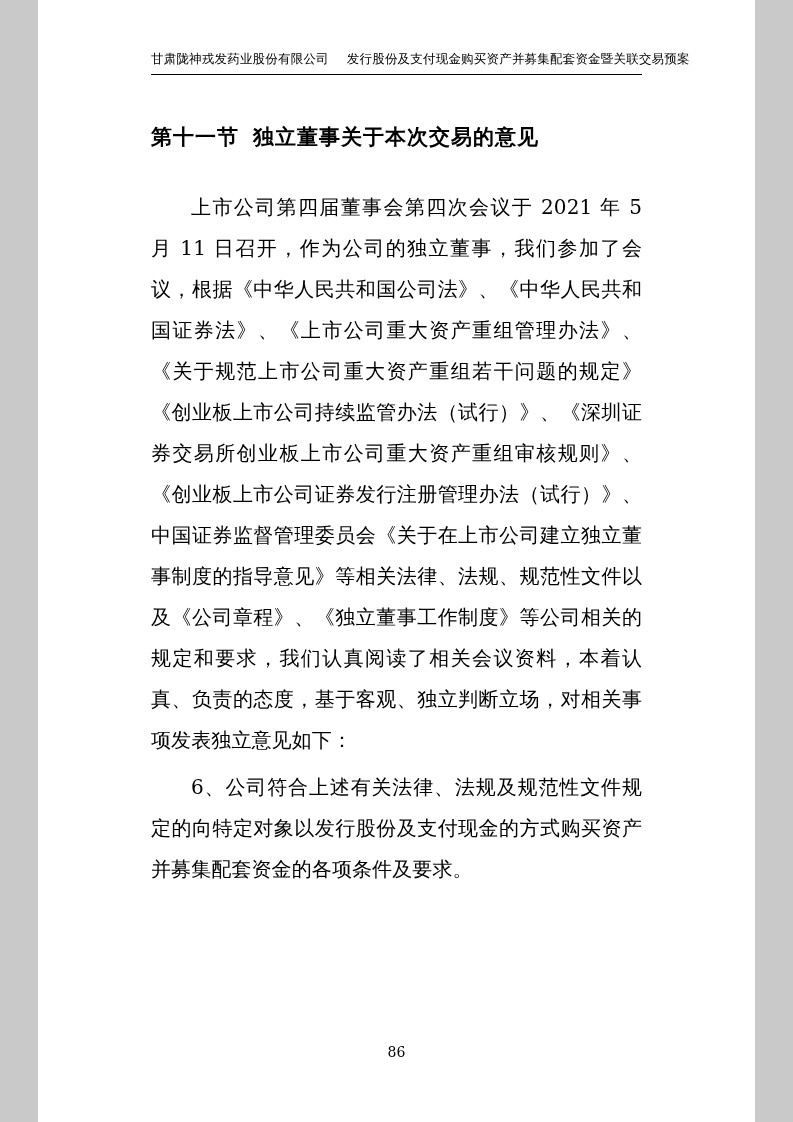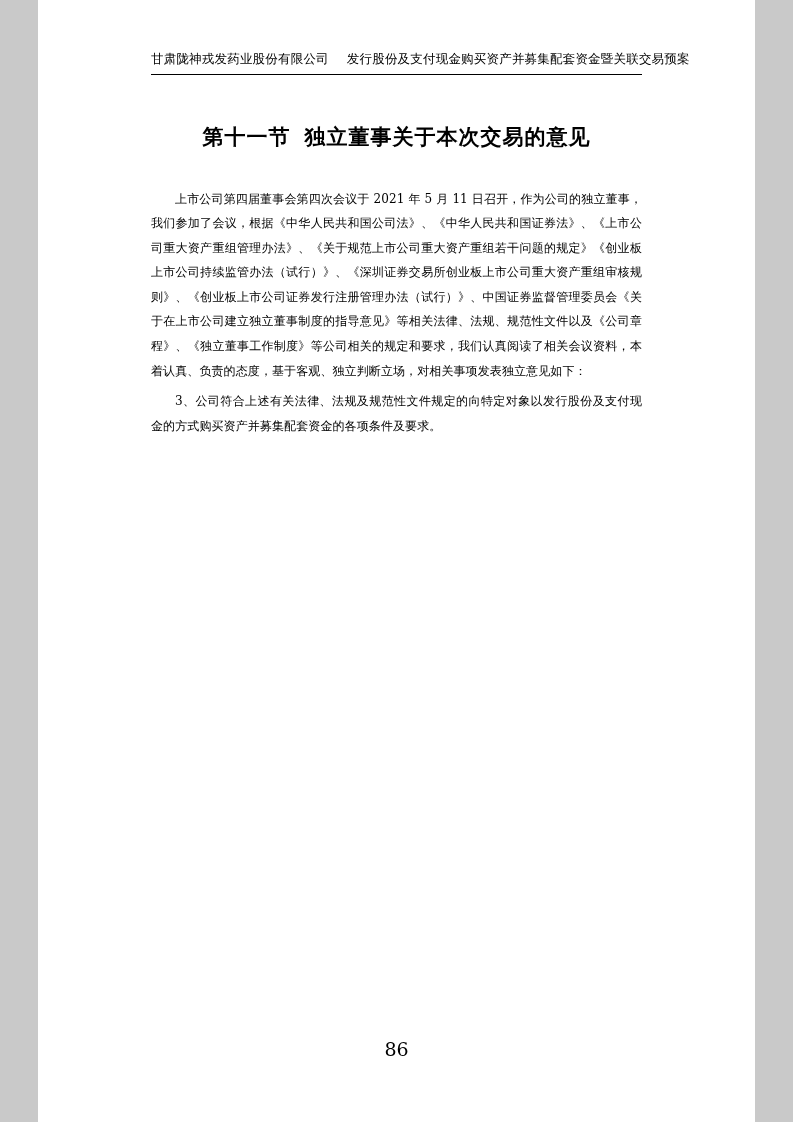--- a/index.html
+++ b/index.html
@@ -33,61 +33,61 @@
   .header .hdr-company {
     margin-right: 18px;
   }
   .header-rule {
     border-bottom: 1px solid #000000;
     margin-bottom: 48px;
   }
   h1.doc-title {
     font-size: 21px;
     font-weight: bold;
-    text-align: center;
+    text-align: left;
     margin: 0 0 36px 0;
     letter-spacing: 1px;
     font-family: "DejaVu Serif", "Liberation Serif", serif;
   }
   h1.doc-title .sec-no {
     margin-right: 14px;
   }
   p.para {
-    font-size: 12px;
+    font-size: 20px;
     line-height: 2.05;
     margin: 0 0 6px 0;
     text-align: justify;
     text-justify: inter-ideograph;
     text-indent: 2em;
     letter-spacing: 0.1px;
   }
   .page-number {
     position: absolute;
     left: 0;
     right: 0;
     bottom: 62px;
     text-align: center;
-    font-size: 19px;
+    font-size: 14px;
     font-family: "DejaVu Serif", "Liberation Serif", serif;
   }
 </style>
 </head>
 <body>
 
 <div class="page">
   <div class="page-inner">
 
     <div class="header">
       <span class="hdr-company">甘肃陇神戎发药业股份有限公司</span><span>发行股份及支付现金购买资产并募集配套资金暨关联交易预案</span>
     </div>
     <div class="header-rule"></div>
 
     <h1 class="doc-title">
       <span class="sec-no">第十一节</span><span>独立董事关于本次交易的意见</span>
     </h1>
 
     <p class="para">上市公司第四届董事会第四次会议于 2021 年 5 月 11 日召开，作为公司的独立董事，我们参加了会议，根据《中华人民共和国公司法》、《中华人民共和国证券法》、《上市公司重大资产重组管理办法》、《关于规范上市公司重大资产重组若干问题的规定》《创业板上市公司持续监管办法（试行）》、《深圳证券交易所创业板上市公司重大资产重组审核规则》、《创业板上市公司证券发行注册管理办法（试行）》、中国证券监督管理委员会《关于在上市公司建立独立董事制度的指导意见》等相关法律、法规、规范性文件以及《公司章程》、《独立董事工作制度》等公司相关的规定和要求，我们认真阅读了相关会议资料，本着认真、负责的态度，基于客观、独立判断立场，对相关事项发表独立意见如下：</p>
-    <p class="para">3、公司符合上述有关法律、法规及规范性文件规定的向特定对象以发行股份及支付现金的方式购买资产并募集配套资金的各项条件及要求。</p>
+    <p class="para">6、公司符合上述有关法律、法规及规范性文件规定的向特定对象以发行股份及支付现金的方式购买资产并募集配套资金的各项条件及要求。</p>
 
   </div>
 
   <div class="page-number">86</div>
 </div>
 
 </body></html>

